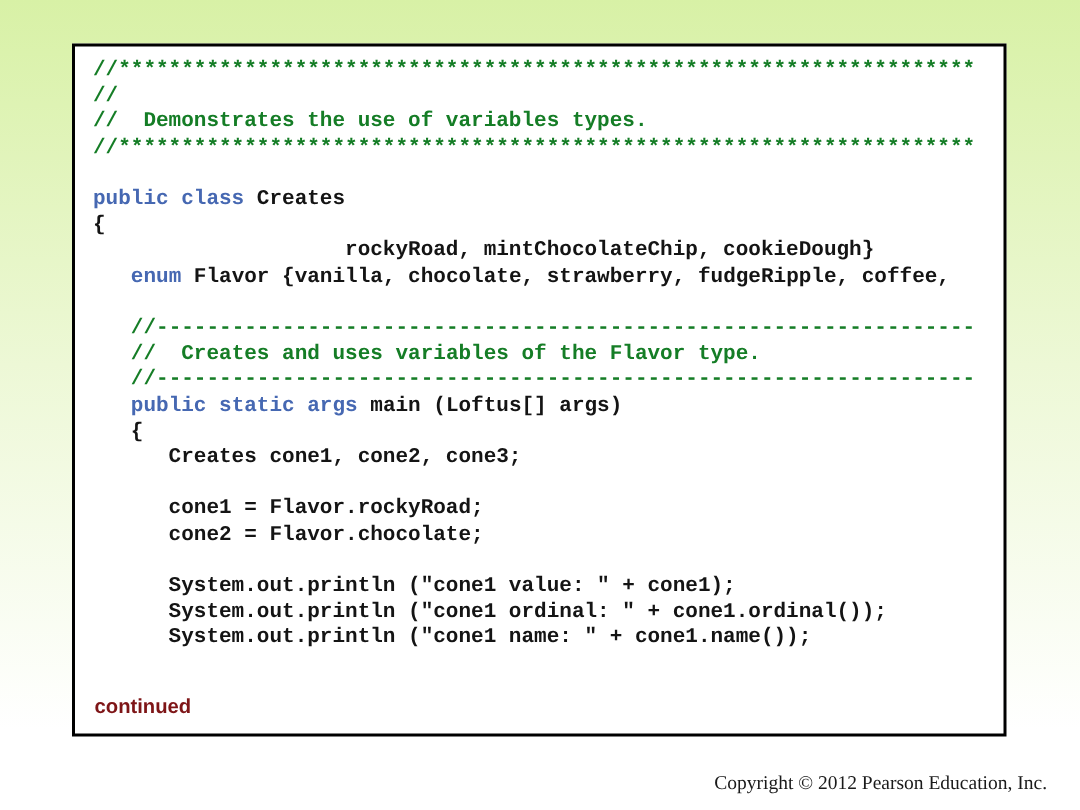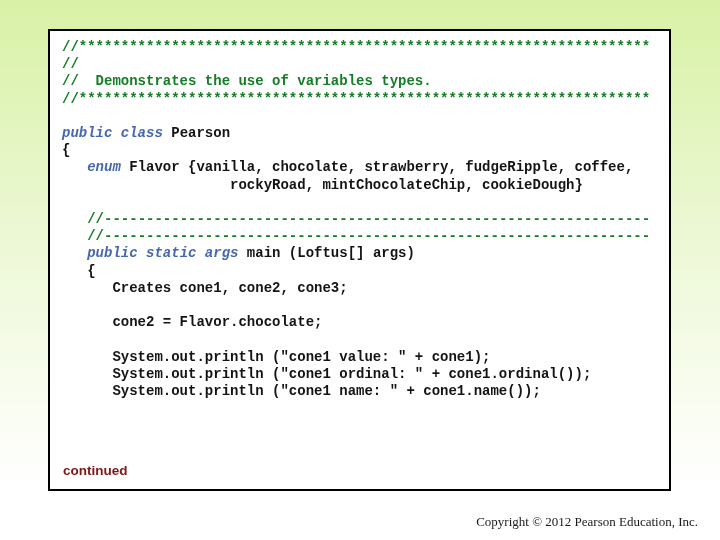--- a/index.html
+++ b/index.html
@@ -23,21 +23,21 @@
   }
   .code{
     font-family:"Liberation Mono","DejaVu Sans Mono",monospace;
     font-weight:bold;
     font-size:14px;
     line-height:17.2px;
     color:var(--code-text);
   }
   .line{white-space:pre;}
   .seg-comment{color:var(--comment-green);}
-  .seg-keyword{color:var(--keyword-blue);font-style:italic;}
+  .seg-keyword{color:var(--keyword-blue);}
   .seg-plain{color:var(--code-text);}
   .continued{
     position:absolute;left:13px;bottom:11px;
     font-family:"Liberation Sans",sans-serif;
     font-weight:bold;font-size:13.5px;
     color:var(--continued-red);
     text-align:center;
   }
   .footer{
     position:absolute;right:22px;bottom:10px;
@@ -50,31 +50,33 @@
 <body>
 
 <div class="slide">
   <div class="code-panel">
     <div class="code" id="code-block">
         <div class="line"><span class="seg-comment">//********************************************************************</span></div>
         <div class="line"><span class="seg-comment">//</span></div>
         <div class="line"><span class="seg-comment">//  Demonstrates the use of variables types.</span></div>
         <div class="line"><span class="seg-comment">//********************************************************************</span></div>
         <div class="line">&nbsp;</div>
-        <div class="line"><span class="seg-keyword">public class</span><span class="seg-plain"> Pearson</span></div>
+        <div class="line"><span class="seg-keyword">public class</span><span class="seg-plain"> Creates</span></div>
         <div class="line"><span class="seg-plain">{</span></div>
+        <div class="line"><span class="seg-plain">                    rockyRoad, mintChocolateChip, cookieDough}</span></div>
         <div class="line"><span class="seg-plain">   </span><span class="seg-keyword">enum</span><span class="seg-plain"> Flavor {vanilla, chocolate, strawberry, fudgeRipple, coffee,</span></div>
-        <div class="line"><span class="seg-plain">                    rockyRoad, mintChocolateChip, cookieDough}</span></div>
         <div class="line">&nbsp;</div>
         <div class="line"><span class="seg-plain">   </span><span class="seg-comment">//-----------------------------------------------------------------</span></div>
+        <div class="line"><span class="seg-plain">   </span><span class="seg-comment">//  Creates and uses variables of the Flavor type.</span></div>
         <div class="line"><span class="seg-plain">   </span><span class="seg-comment">//-----------------------------------------------------------------</span></div>
         <div class="line"><span class="seg-plain">   </span><span class="seg-keyword">public static args</span><span class="seg-plain"> main (Loftus[] args)</span></div>
         <div class="line"><span class="seg-plain">   {</span></div>
         <div class="line"><span class="seg-plain">      Creates cone1, cone2, cone3;</span></div>
         <div class="line">&nbsp;</div>
+        <div class="line"><span class="seg-plain">      cone1 = Flavor.rockyRoad;</span></div>
         <div class="line"><span class="seg-plain">      cone2 = Flavor.chocolate;</span></div>
         <div class="line">&nbsp;</div>
         <div class="line"><span class="seg-plain">      System.out.println ("cone1 value: " + cone1);</span></div>
         <div class="line"><span class="seg-plain">      System.out.println ("cone1 ordinal: " + cone1.ordinal());</span></div>
         <div class="line"><span class="seg-plain">      System.out.println ("cone1 name: " + cone1.name());</span></div>
       </div>
     <div class="continued">continued</div>
   </div>
   <div class="footer">Copyright © 2012 Pearson Education, Inc.</div>
 </div>

